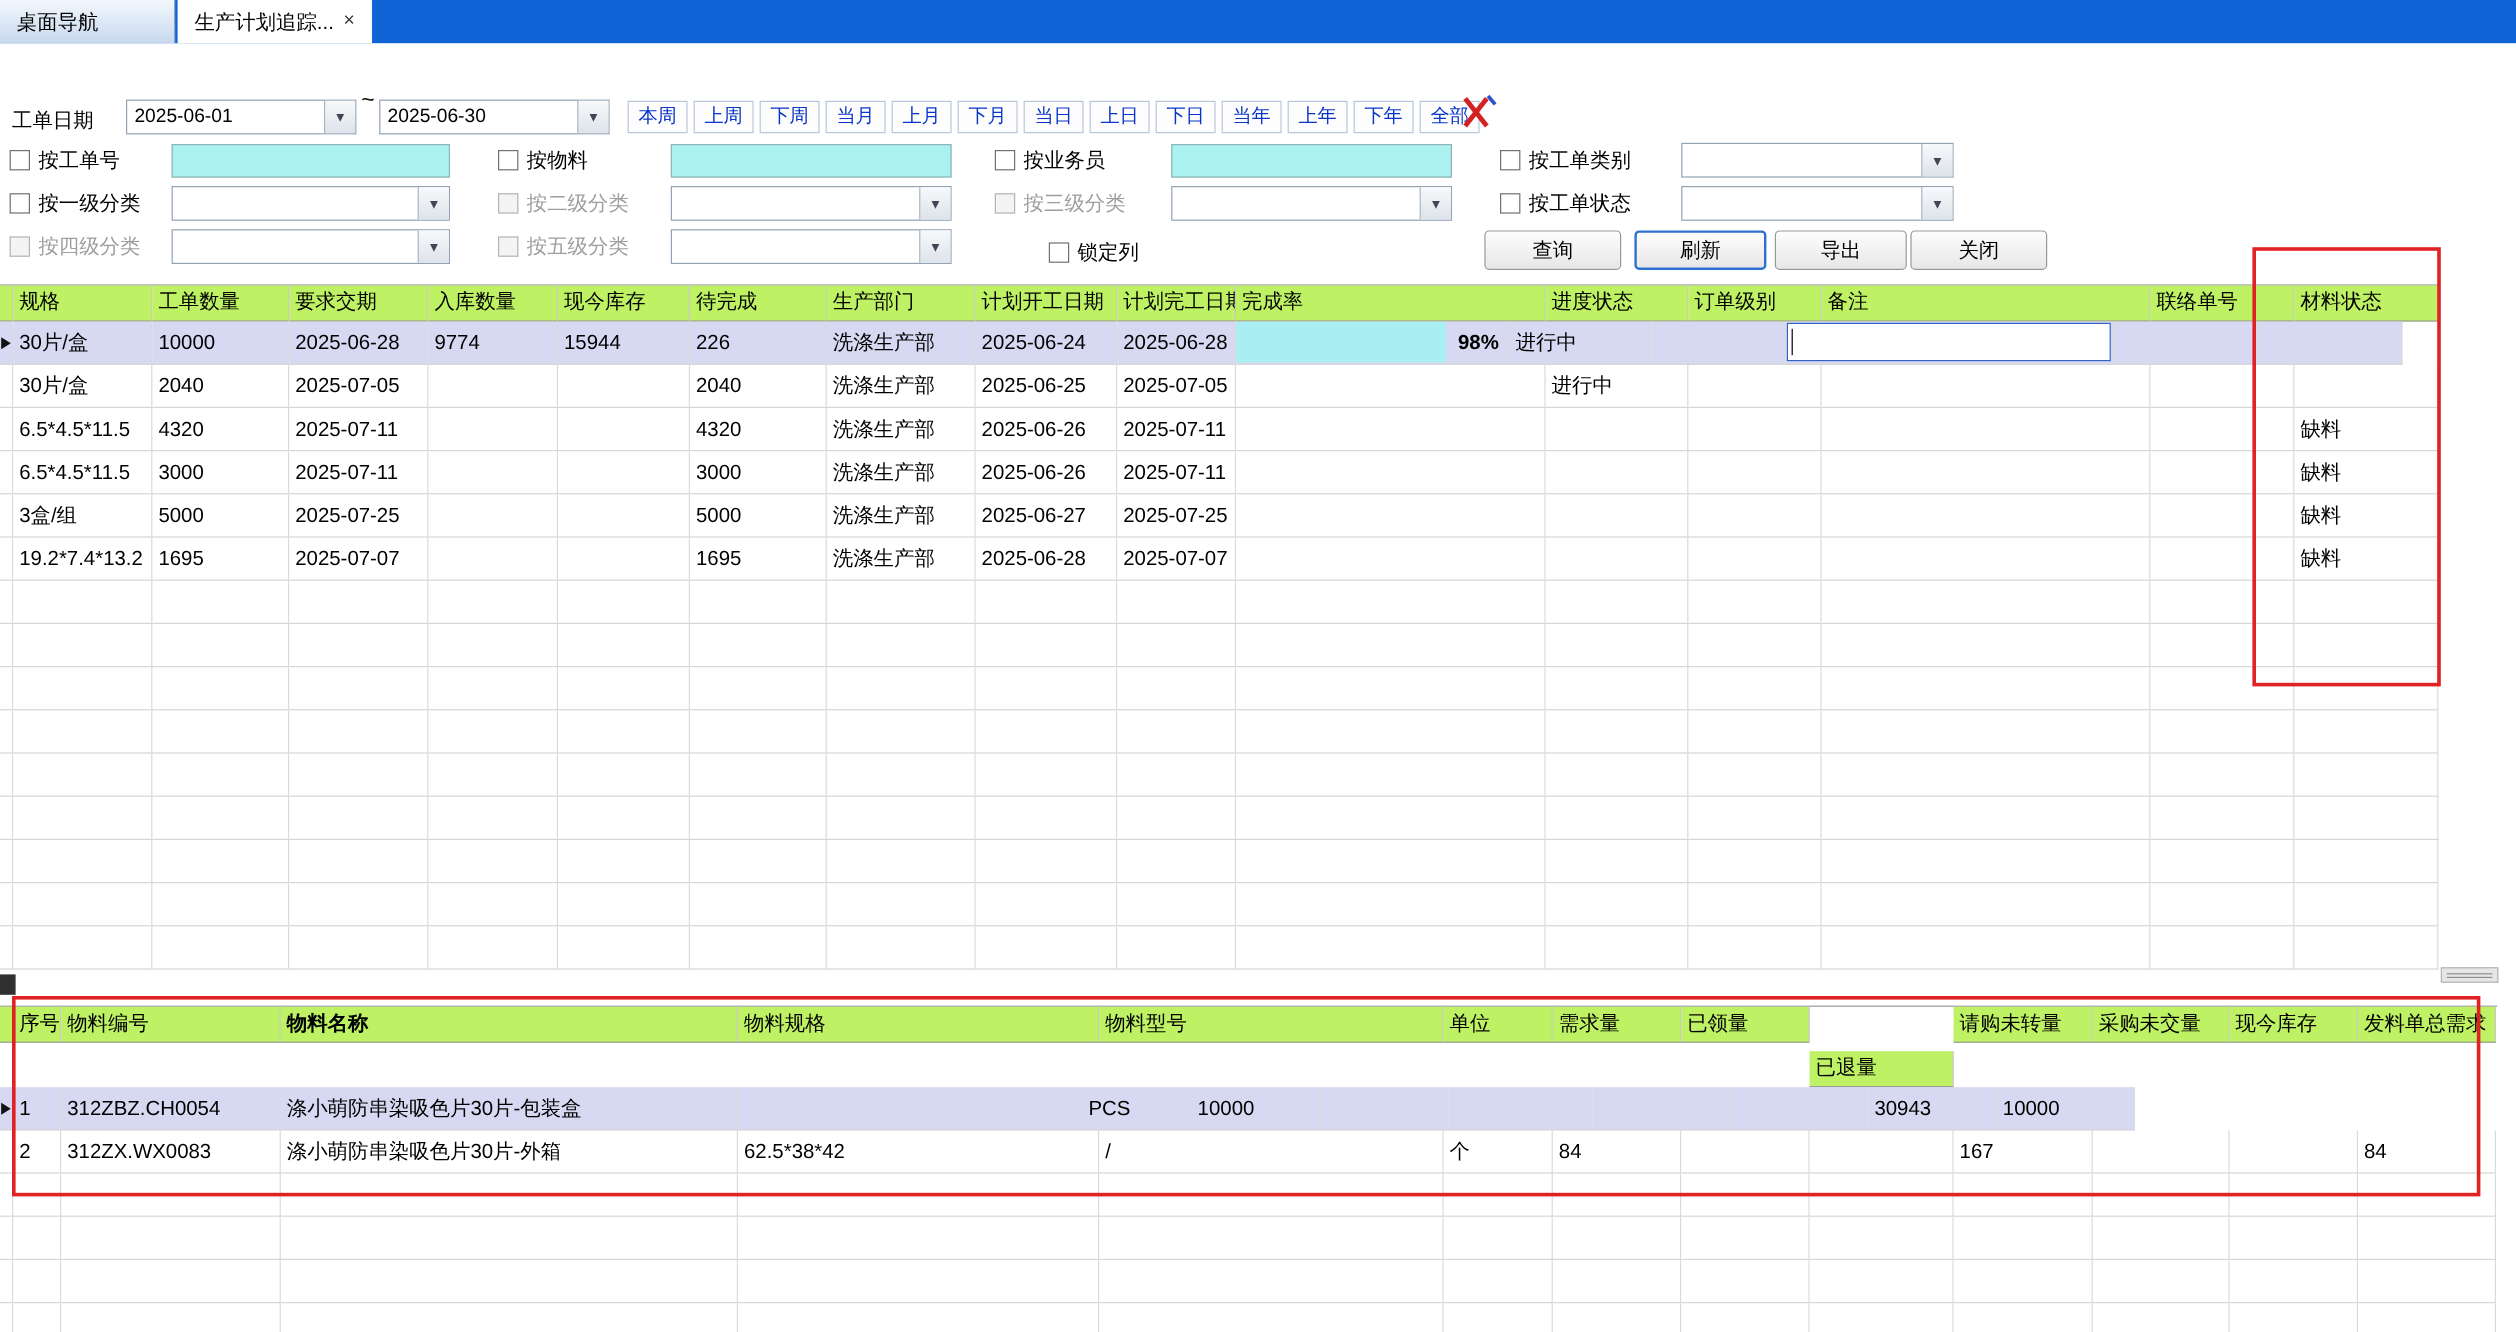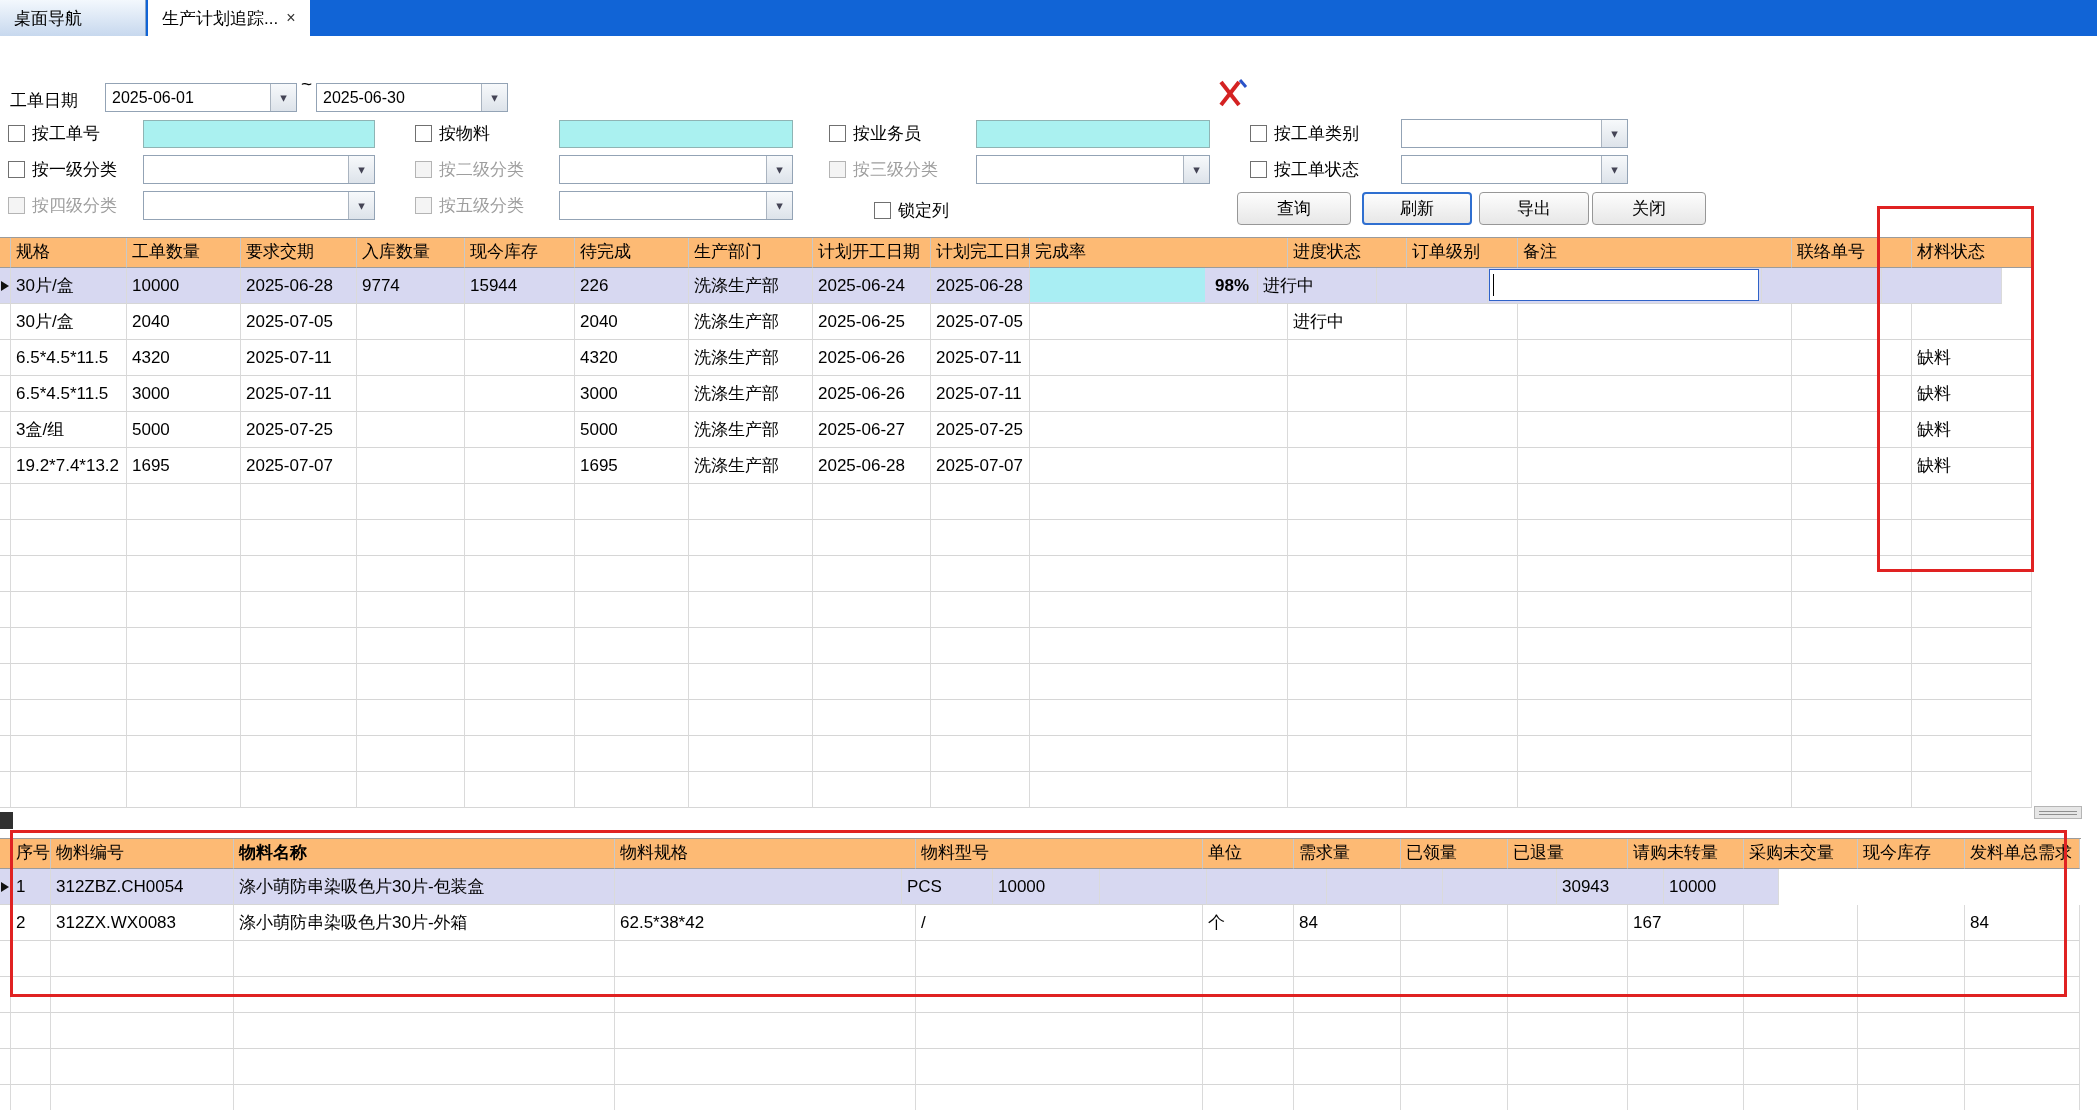--- a/index.html
+++ b/index.html
@@ -33,21 +33,21 @@
   .btn{position:absolute;height:33px;width:114px;background:linear-gradient(#fdfdfd,#e7e7e7);
     border:1px solid #979797;border-radius:4px;font-size:17px;display:flex;align-items:center;justify-content:center;cursor:pointer}
   .btn-default{border:2px solid #2f6fd0}
 
   
   .grid{position:absolute;background:#fff}
   .grow{display:flex}
   .gcell{flex:0 0 auto;border-right:1px solid #dadada;border-bottom:1px solid #d6d6d6;height:36px;
     font-size:17px;line-height:35px;padding-left:5px;overflow:hidden;white-space:nowrap}
   .ghead{border-top:1px solid #9b9b9b}
-  .ghead .gcell{height:30px;line-height:28px;border-bottom:1px solid #9b9b9b;border-right:1px solid #c8c8c8;background:#fdba74}
+  .ghead .gcell{height:30px;line-height:28px;border-bottom:1px solid #9b9b9b;border-right:1px solid #c8c8c8;background:#bef264}
   .gcell.ind{padding:0;display:flex;align-items:center;justify-content:center}
   .sel .gcell{background:#d7d8f1}
   .tri{width:0;height:0;border-left:8px solid #111;border-top:5px solid transparent;border-bottom:5px solid transparent}
   .pcell{position:relative;padding:0}
   .pbar{position:absolute;left:0;top:0;bottom:1px;width:77%;background:#a9eef3}
   .plab{position:absolute;right:8px;top:0;line-height:35px;font-weight:700}
   .ncell{position:relative;padding:0}
   .note-input{position:absolute;left:1px;top:1px;right:2px;bottom:2px;background:#fff;border:1px solid #2f62c8}
   .caret{position:absolute;left:3px;top:4px;bottom:4px;width:1px;background:#000}
 
@@ -76,20 +76,35 @@
   <span class="flabel" style="left:10px;top:89px">工单日期</span>
   <div class="combo" style="left:105px;top:83px;width:192px">
     <span class="combo-val">2025-06-01</span>
     <span class="combo-btn">▾</span>
   </div>
   <span class="flabel tilde" style="left:301px;top:73px">~</span>
   <div class="combo" style="left:316px;top:83px;width:192px">
     <span class="combo-val">2025-06-30</span>
     <span class="combo-btn">▾</span>
   </div>
+  <div class="qlinks" id="qlinks">
+      <span class="qlink">本周</span>
+      <span class="qlink">上周</span>
+      <span class="qlink">下周</span>
+      <span class="qlink">当月</span>
+      <span class="qlink">上月</span>
+      <span class="qlink">下月</span>
+      <span class="qlink">当日</span>
+      <span class="qlink">上日</span>
+      <span class="qlink">下日</span>
+      <span class="qlink">当年</span>
+      <span class="qlink">上年</span>
+      <span class="qlink">下年</span>
+      <span class="qlink">全部</span>
+    </div>
   <svg class="clear-icon" width="36" height="34" viewBox="0 0 36 34">
     <path d="M9 6 L27 29" stroke="#d42222" stroke-width="4" fill="none"></path>
     <path d="M27 6 L9 29" stroke="#d42222" stroke-width="4" fill="none"></path>
     <path d="M28 4 L34 11" stroke="#2a52c8" stroke-width="3" fill="none"></path>
   </svg>
 
   <label class="cb" style="left:8px;top:119px">
     <span class="box"></span>
     <span>按工单号</span>
   </label>
@@ -482,21 +497,21 @@
       <div class="grow ghead">
         <div class="gcell ind" style="width: 11px;"></div>
         <div class="gcell" style="width: 40px;">序号</div>
         <div class="gcell" style="width: 183px;">物料编号</div>
         <div class="gcell" style="width: 381px; font-weight: bold;">物料名称</div>
         <div class="gcell" style="width: 301px;">物料规格</div>
         <div class="gcell" style="width: 287px;">物料型号</div>
         <div class="gcell" style="width: 91px;">单位</div>
         <div class="gcell" style="width: 107px;">需求量</div>
         <div class="gcell" style="width: 107px;">已领量</div>
-        <div class="gcell" style="width: 120px;">已退量</div>
+        <div class="gcell" style="width: 120px; margin-top: 37px;">已退量</div>
         <div class="gcell" style="width: 116px;">请购未转量</div>
         <div class="gcell" style="width: 114px;">采购未交量</div>
         <div class="gcell" style="width: 107px;">现今库存</div>
         <div class="gcell" style="width: 115px;">发料单总需求</div>
       </div>
       <div class="grow sel">
         <div class="gcell ind" style="width: 11px;">
           <span class="tri"></span>
         </div>
         <div class="gcell" style="width: 40px;">1</div>

